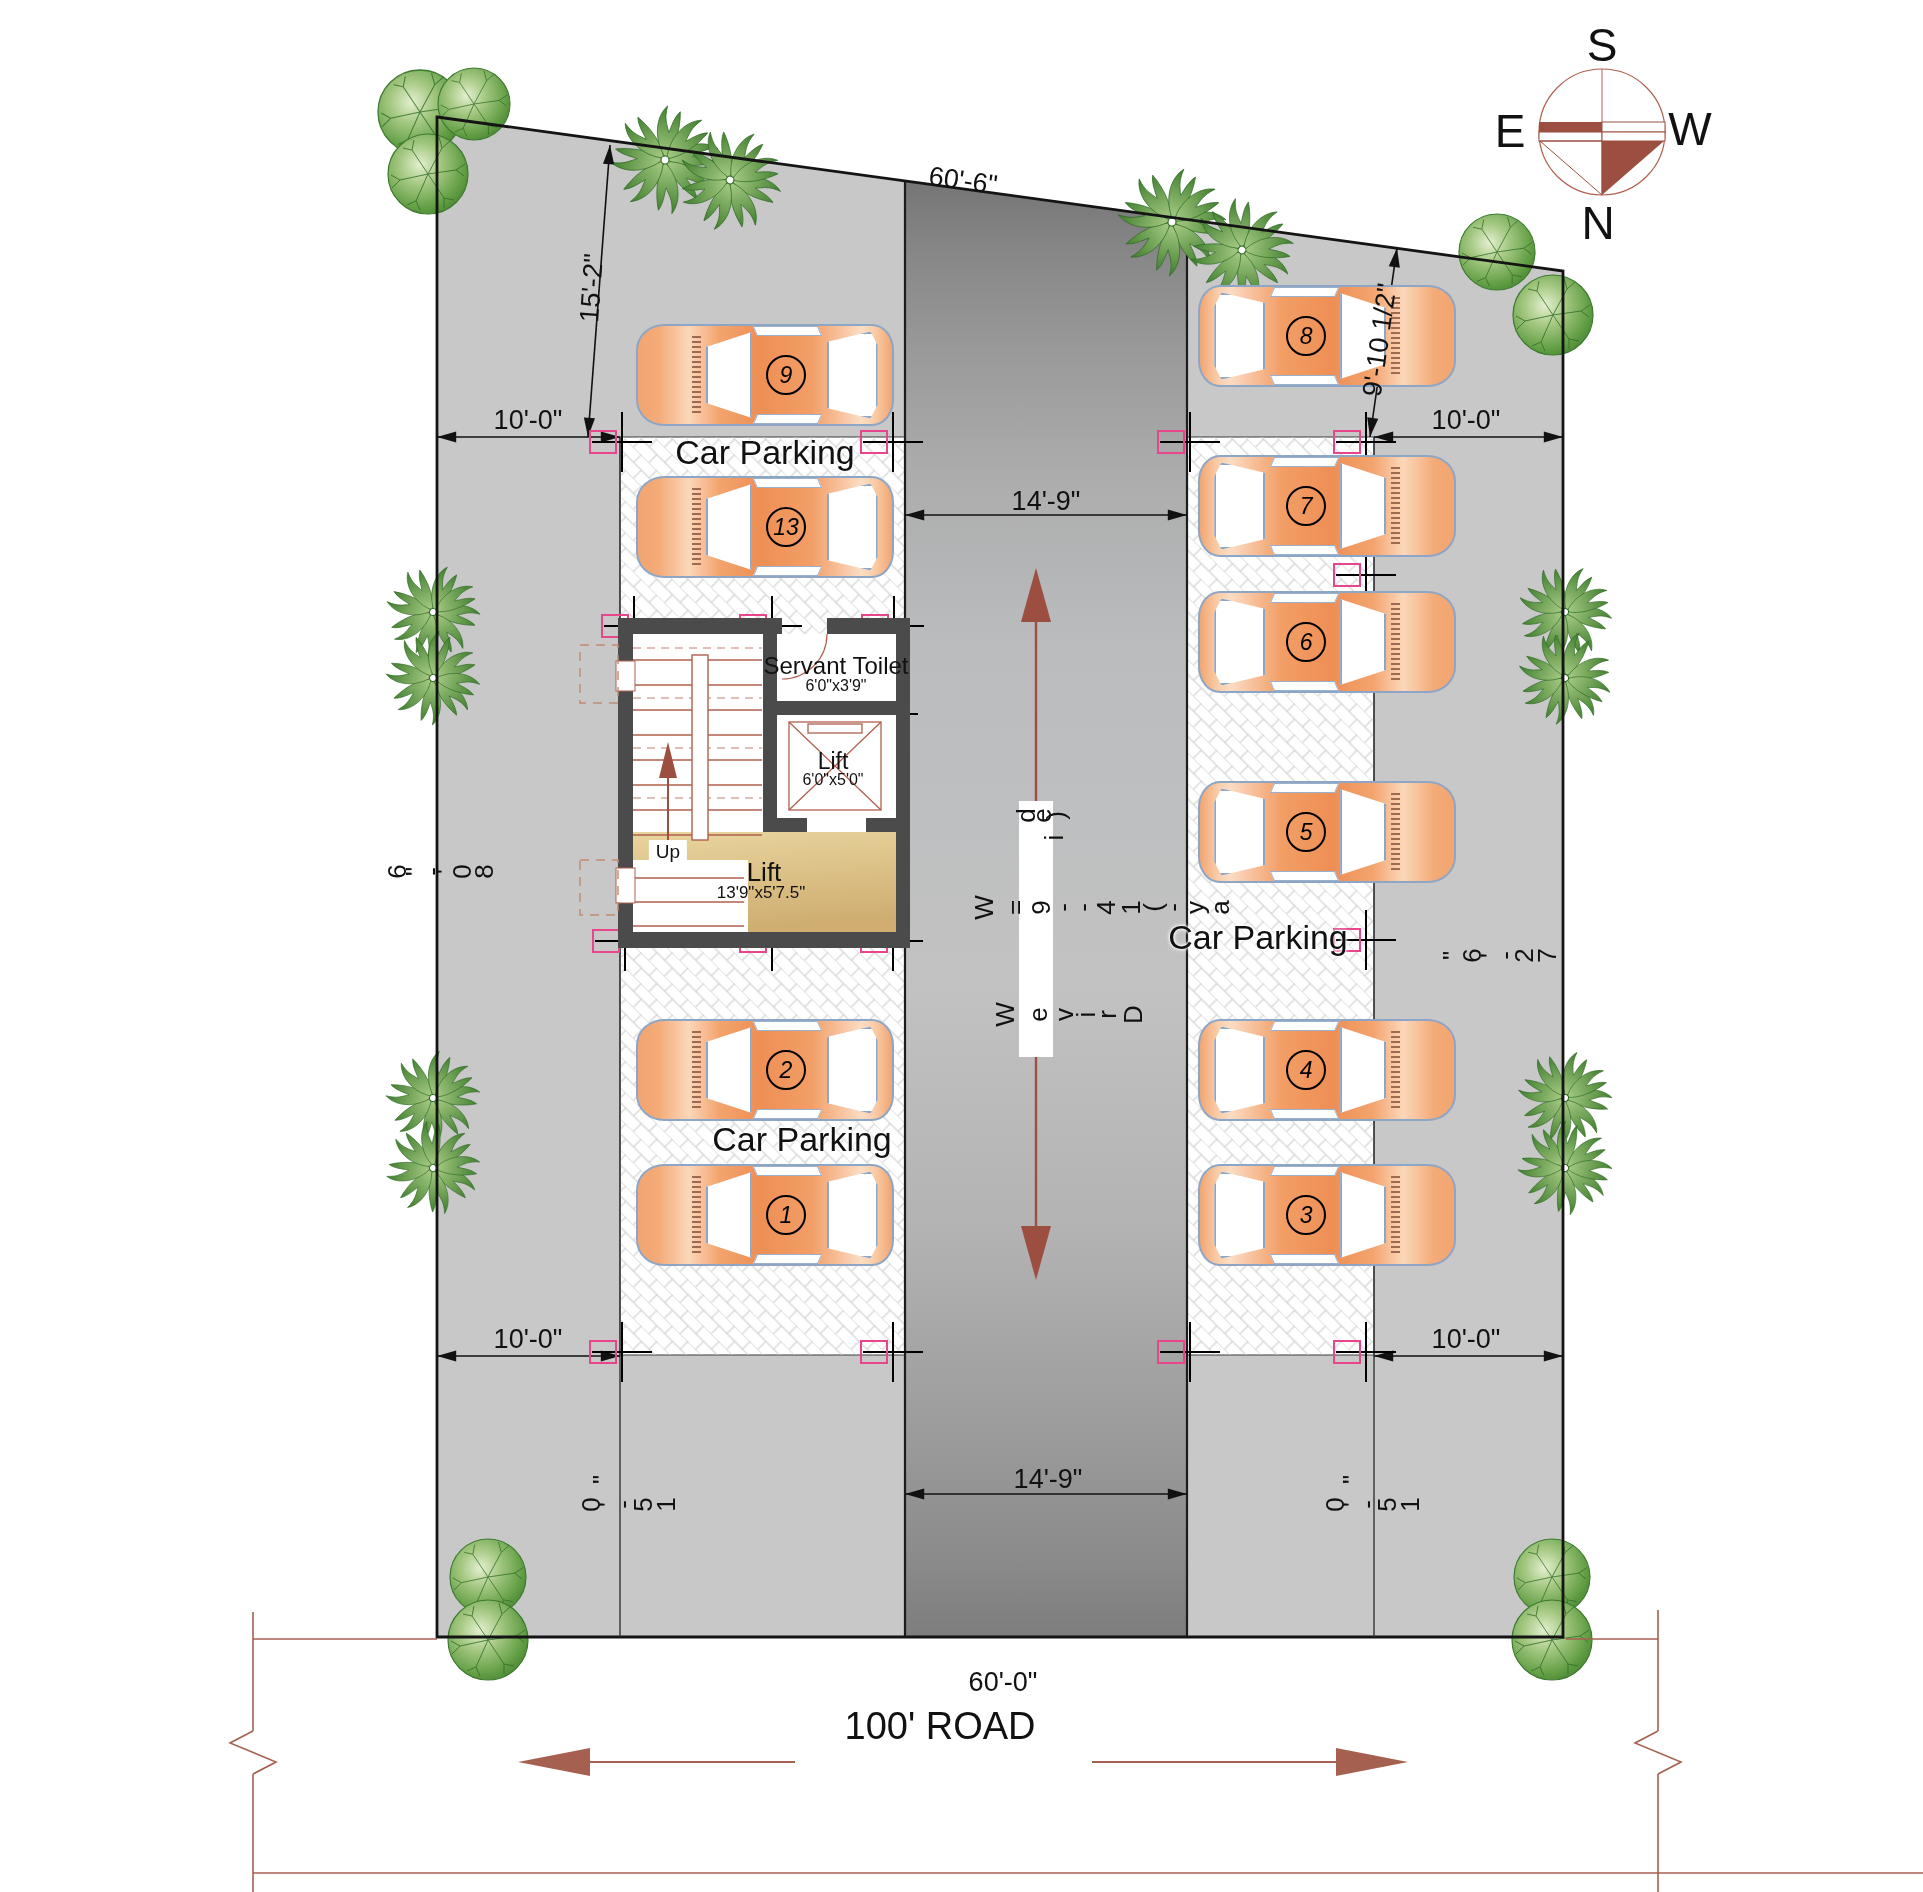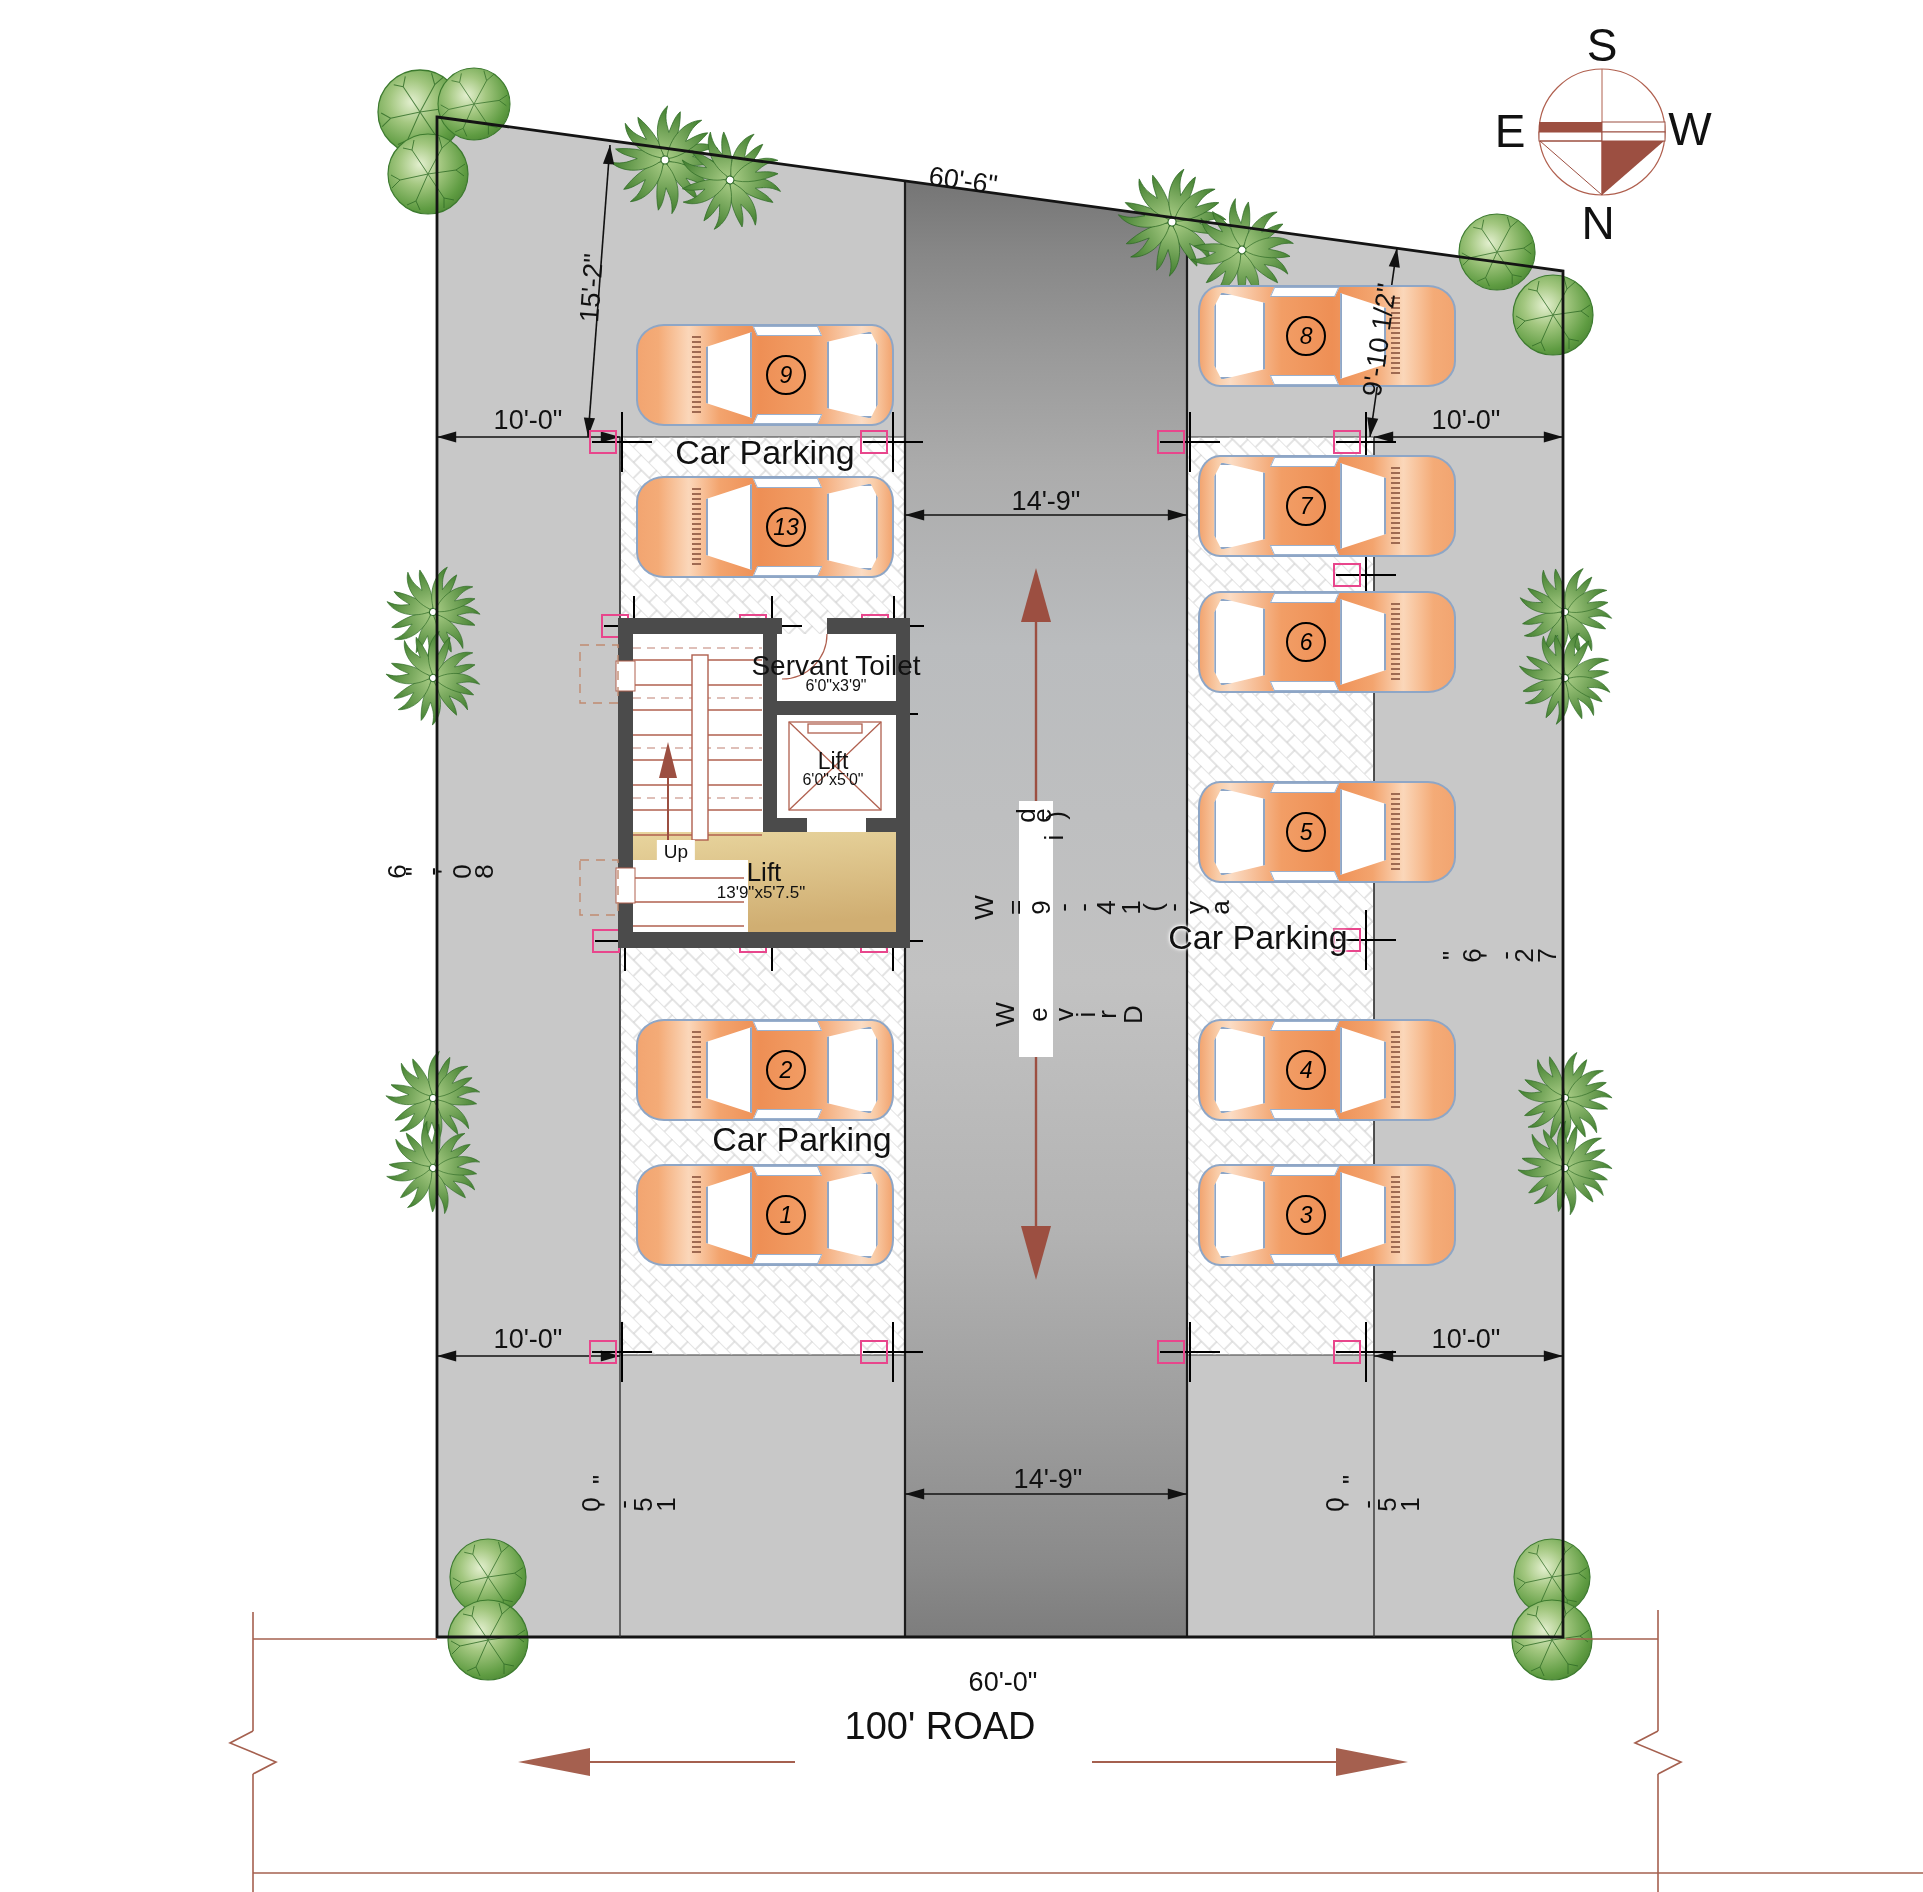--- a/index.html
+++ b/index.html
@@ -11,21 +11,21 @@
   .lbl{position:absolute;white-space:nowrap;transform:translate(-50%,-50%);color:#111;}
   .dim{font-size:27px;}
   .dim.r{transform:translate(-50%,-50%) rotate(-86deg);}
   .dim.r2{transform:translate(-50%,-50%) rotate(-82deg);}
   .dim.slant{transform:translate(-50%,-50%) rotate(7.8deg);}
   .roomname{font-size:25px;}
   .roomsize{font-size:16px;}
   .park{font-size:34px;text-shadow:0 0 3px #fff,0 0 5px #fff,0 0 2px #fff;}
   .roadlbl{font-size:38px;}
   .complbl{font-size:46px;}
-  .uplbl{font-size:19px;background:#fff;padding:1px 7px;border:0;margin-left:8px;}
+  .uplbl{font-size:19px;background:#fff;padding:1px 7px;border:0;}
 
   
   .glyphrow{position:absolute;font-size:26px;color:#111;white-space:nowrap;}
   .glyphrow .g{display:inline-block;transform:rotate(-90deg);}
   .gap2 .g{margin-right:2px;} .gap8 .g{margin-right:8px;}
   .gap11 .g{margin-right:11px;} .gap13 .g{margin-right:13px;} .gap7 .g{margin-right:7px;}
   .whitestrip{position:absolute;background:#fff;}
 
   
   .car{position:absolute;width:262px;height:106px;}
@@ -470,21 +470,21 @@
 <div class="lbl dim r" style="left:592px;top:288px">15'-2"</div>
 <div class="lbl dim r2" style="left:1380px;top:340px">9'-10 1/2"</div>
 
 <div class="lbl roadlbl" style="left:940px;top:1726px">100' ROAD</div>
 
 <div class="lbl complbl" style="left:1602px;top:45px">S</div>
 <div class="lbl complbl" style="left:1598px;top:223px">N</div>
 <div class="lbl complbl" style="left:1510px;top:131px">E</div>
 <div class="lbl complbl" style="left:1690px;top:129px">W</div>
 
-<div class="lbl roomname" style="left:836px;top:666px;font-size:28px">Servant Toilet</div>
+<div class="lbl roomname" style="left:836px;top:666px;font-size:24px">Servant Toilet</div>
 <div class="lbl roomsize" style="left:836px;top:686px">6'0"x3'9"</div>
 <div class="lbl roomname" style="left:833px;top:761px;font-size:23px">Lift</div>
 <div class="lbl roomsize" style="left:833px;top:780px">6'0"x5'0"</div>
 <div class="lbl roomname" style="left:764px;top:872px;font-size:26px">Lift</div>
 <div class="lbl roomsize" style="left:761px;top:893px;font-size:17px">13'9"x5'7.5"</div>
 <div class="lbl uplbl" style="left:668px;top:852px">Up</div>
 
 <div class="whitestrip" style="left:1019px;top:801px;width:34px;height:256px"></div>
 <div class="glyphrow gap2" style="left:1019px;top:800px"><span class="g">d</span><span class="g">e</span><span class="g">)</span></div>
 <div class="glyphrow gap2" style="left:1052px;top:822px"><span class="g">i</span></div>

